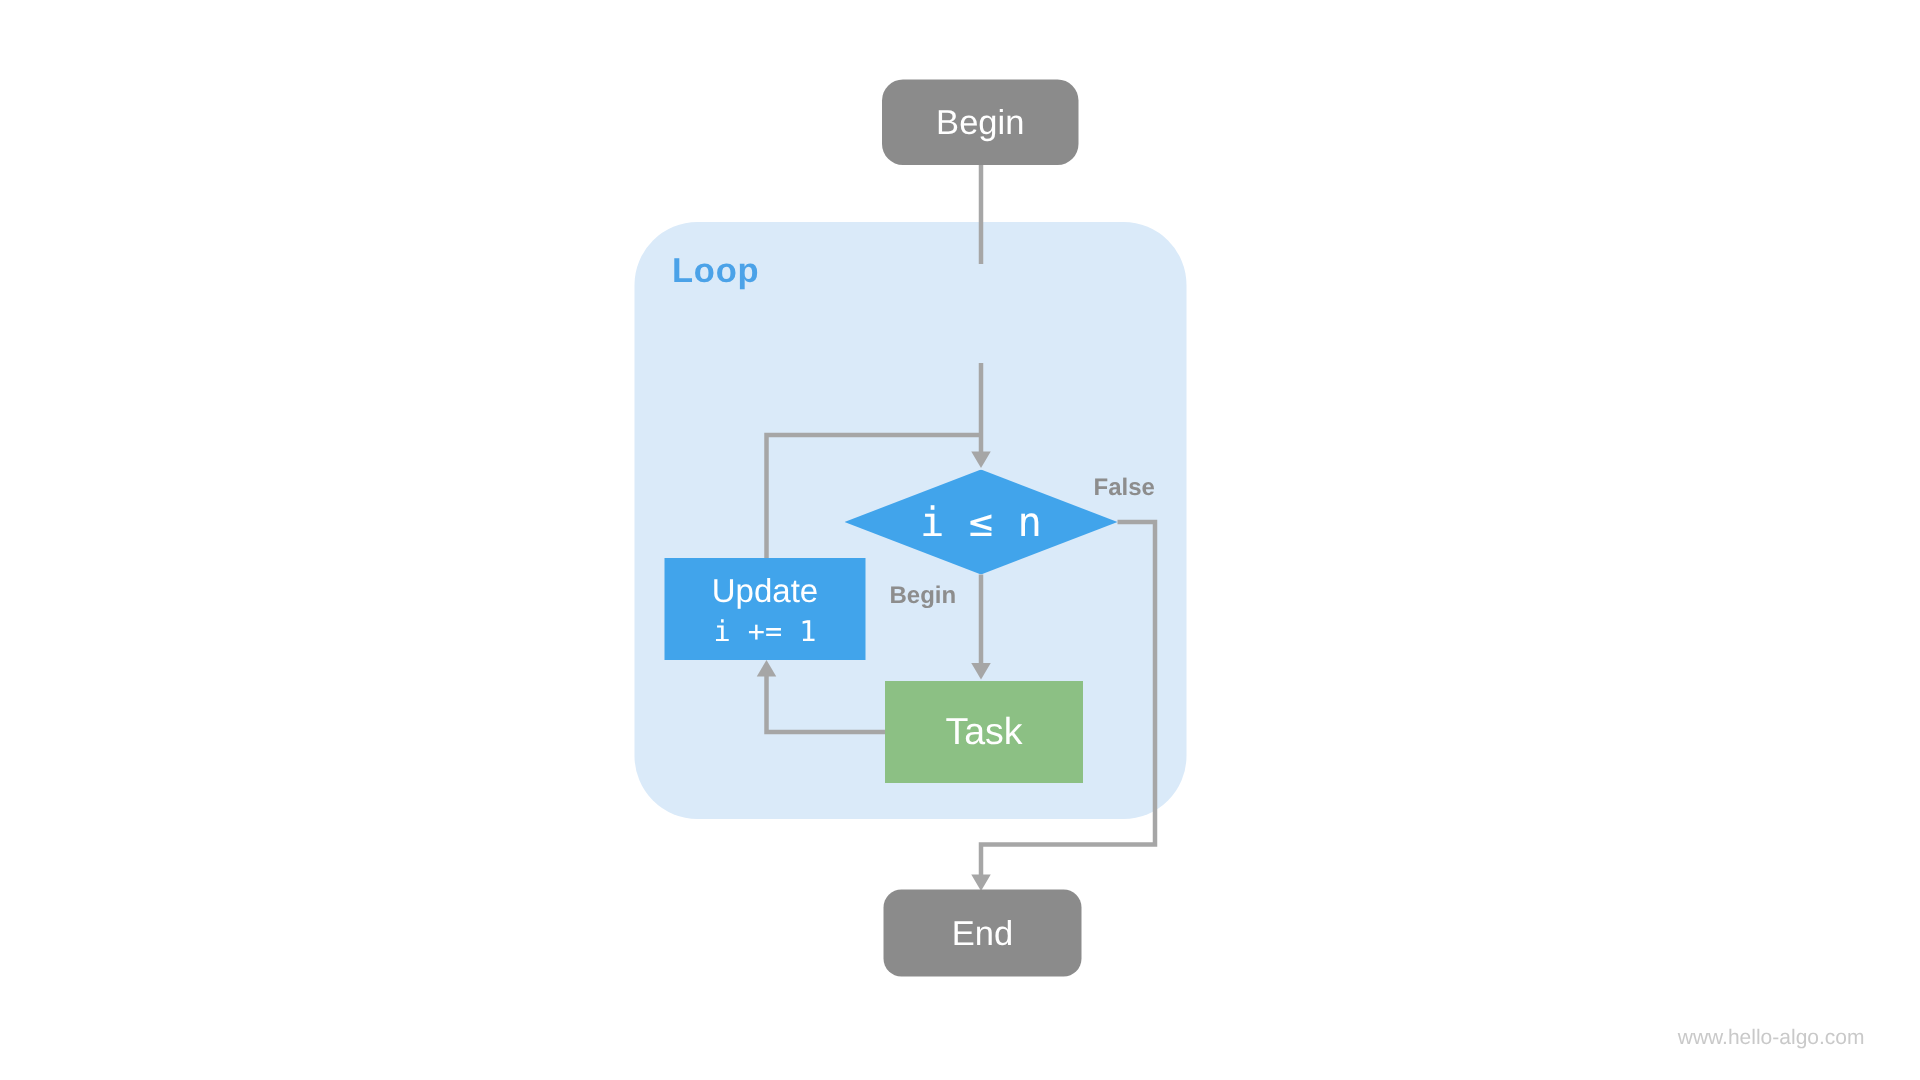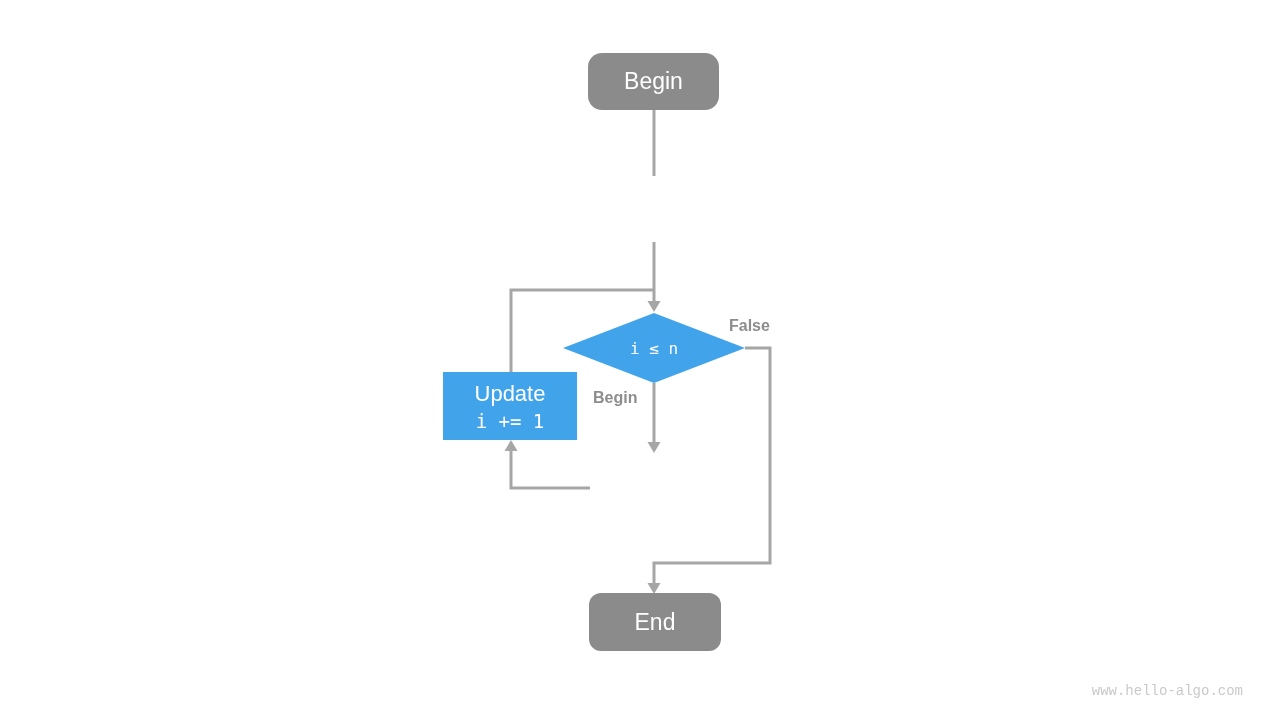--- a/index.html
+++ b/index.html
@@ -20,38 +20,41 @@
   .node {
     position:absolute; z-index:3; display:flex; flex-direction:column;
     align-items:center; justify-content:center; color:#ffffff; text-align:center;
   }
   .terminal { background:var(--node-gray,#8b8b8b); border-radius:14px; font-size:23px; }
   .process  { background:var(--node-blue,#41a4eb); font-size:22px; }
   .code     { font-family:"DejaVu Sans Mono", monospace; font-size:19px; margin-top:3px; }
   .diamond  {
     background:var(--node-blue,#41a4eb);
     clip-path:polygon(50% 0, 100% 50%, 50% 100%, 0 50%);
-    font-family:"DejaVu Sans Mono", monospace; font-size:16px;
+    font-family:"DejaVu Sans Mono", monospace; font-size:27px;
   }
   .task { background:var(--node-green,#8cc084); font-size:25px; }
   .edge-label {
     position:absolute; z-index:3; font-weight:bold; font-size:16px;
     color:var(--edge-label,#8d8d8d);
   }
   .watermark {
     position:absolute; right:37px; bottom:21px; z-index:3;
-    font-family:Liberation Mono, monospace; font-size:14px;
+    font-family:Liberation Sans, sans-serif; font-size:14px;
     color:var(--watermark-color,#c9c9c9);
   }
 </style>
 </head>
 <body>
 
 <div class="stage">
 
+  <div class="loop-box">
+    <span class="loop-label">Loop</span>
+  </div>
 
   <svg class="edges" width="1280" height="720" viewBox="0 0 1280 720">
     <g stroke="#a6a6a6" stroke-width="3" fill="none">
 
       <path d="M654,110 L654,176"></path>
 
       <path d="M654,242 L654,303"></path>
 
       <path d="M511,373 L511,290 L654,290"></path>
 
@@ -76,20 +79,23 @@
 
   <div class="node diamond" style="left:563px; top:313px; width:182px; height:70px;">
     <span>i ≤ n</span>
   </div>
 
   <div class="node process" style="left:443px; top:372px; width:134px; height:68px;">
     <span>Update</span>
     <span class="code">i += 1</span>
   </div>
 
+  <div class="node task" style="left:590px; top:454px; width:132px; height:68px;">
+    <span>Task</span>
+  </div>
 
   <div class="node terminal" style="left:589px; top:593px; width:132px; height:58px;border-radius:12px;">
     <span>End</span>
   </div>
 
   <div class="edge-label" style="left:593px; top:389px;">Begin</div>
   <div class="edge-label" style="left:729px; top:317px;">False</div>
 
   <div class="watermark">www.hello-algo.com</div>
 

